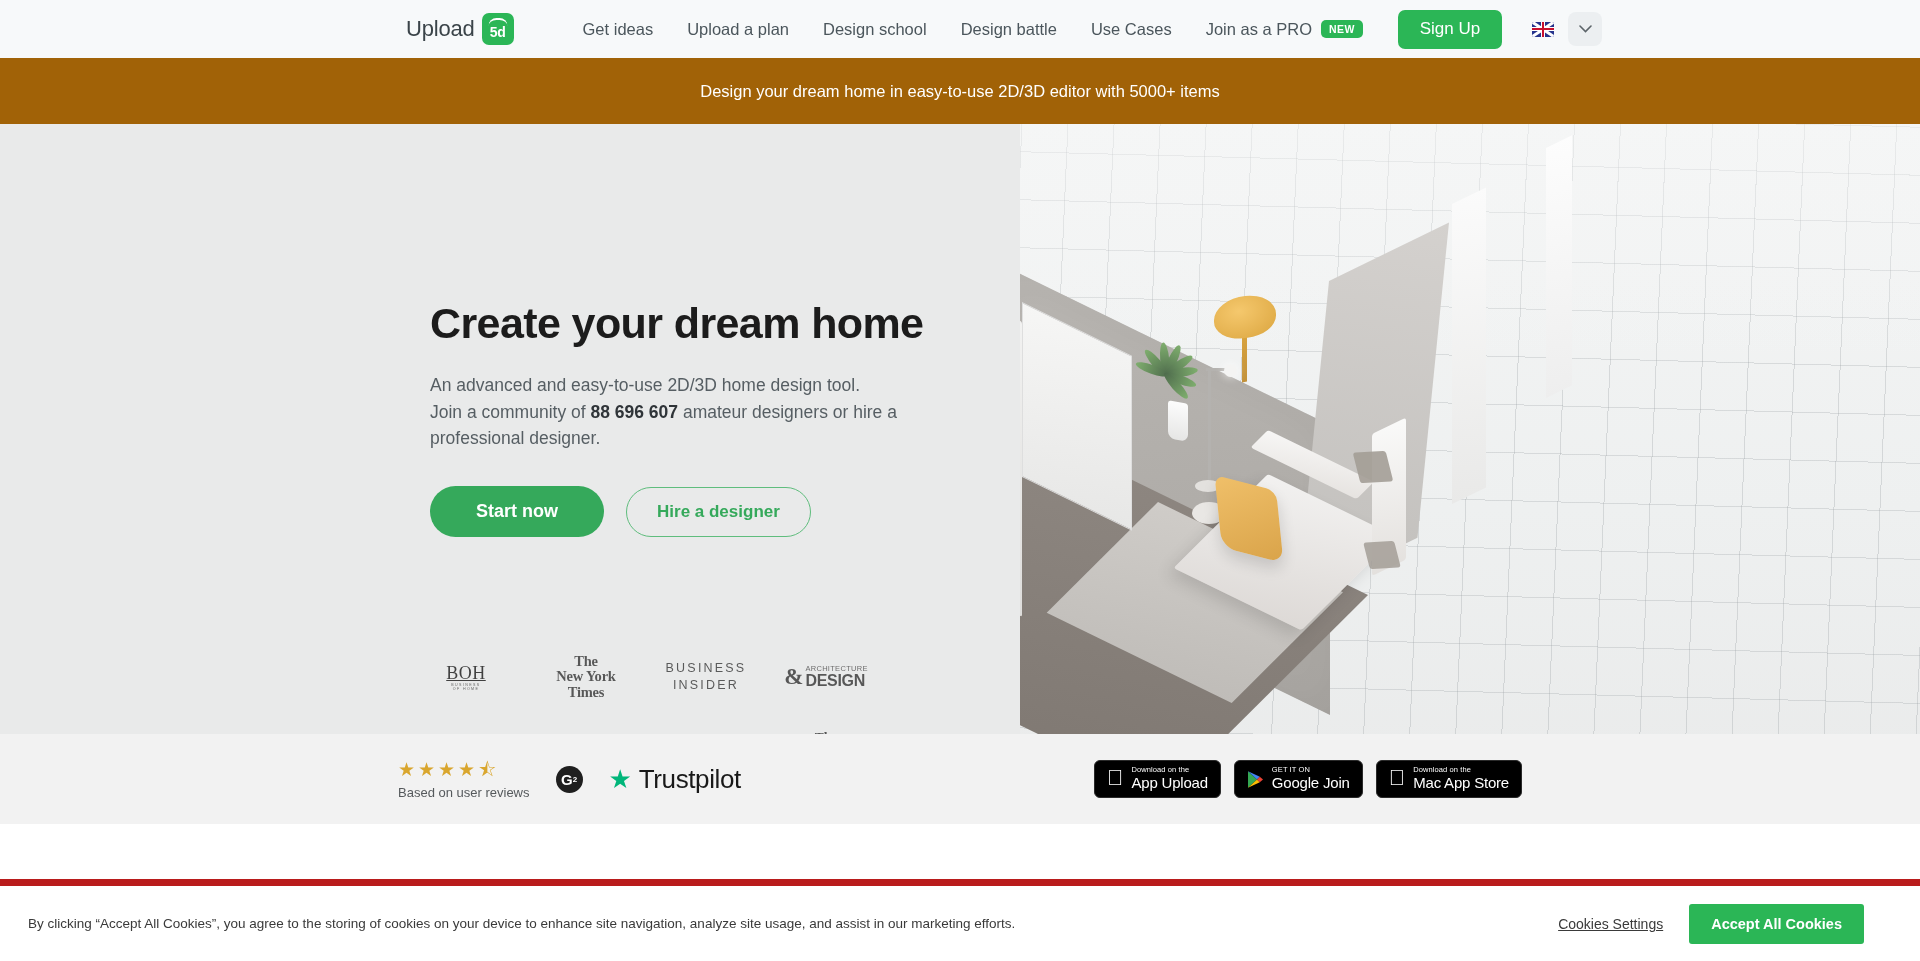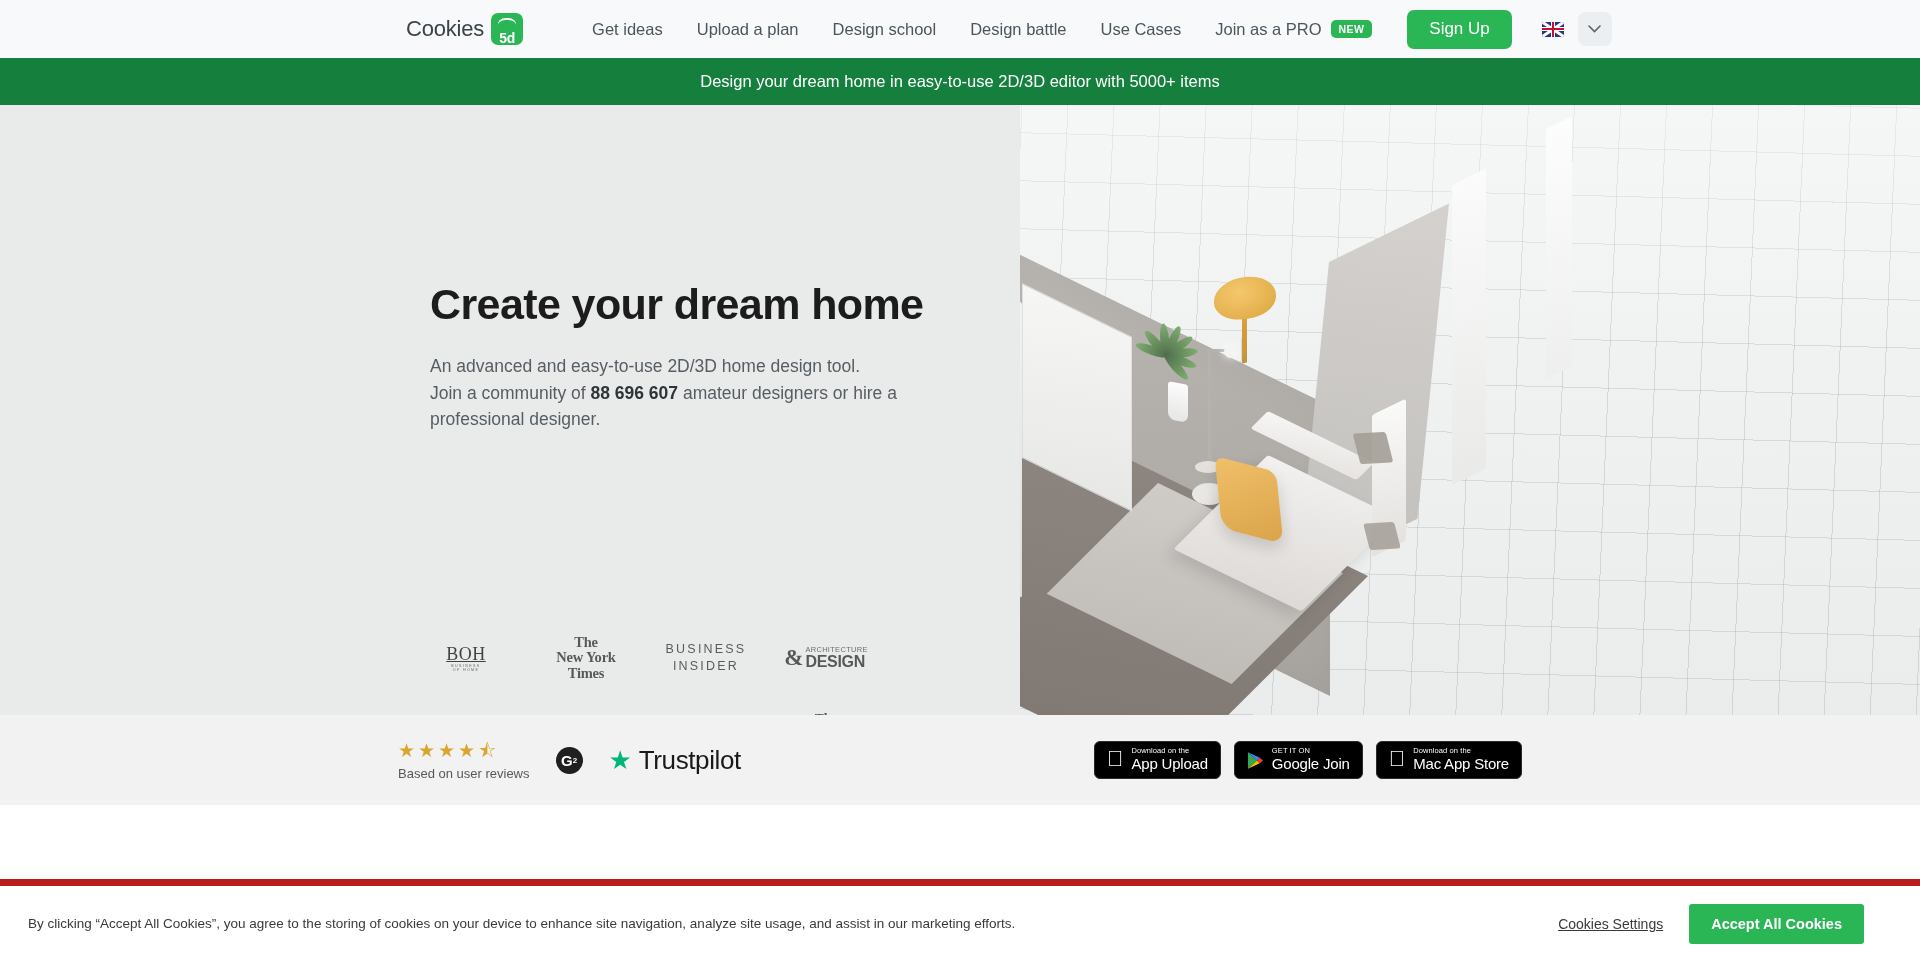--- a/index.html
+++ b/index.html
@@ -53,21 +53,21 @@
     transform: translateX(-50%);
     width: 19px; height: 8px;
     border-top: 2px solid #fff;
     border-radius: 9px 9px 0 0;
   }
   .logo-badge .five-d {
     font-size: 14px;
     color: #fff;
     font-weight: bold;
     line-height: 1;
-    padding-bottom: 0;
+    padding-bottom: 6px;
     letter-spacing: -0.3px;
   }
   .nav-links {
     display: flex;
     align-items: center;
     gap: 0;
   }
   .nav-link {
     font-size: 16.5px;
     color: #4b565c;
@@ -134,22 +134,22 @@
     border-radius: 8px;
     background: #eceff1;
     display: flex; align-items: center; justify-content: center;
     cursor: pointer;
     border: none;
   }
   .chev-btn svg { display: block; }
 
   
   .promo {
-    height: 47px;
-    background: #15803d;
+    height: 66px;
+    background: #a16207;
     display: flex;
     align-items: center;
     justify-content: center;
     gap: 20px;
     position: relative;
     z-index: 30;
   }
   .promo-text {
     color: #ffffff;
     font-size: 16.5px;
@@ -643,21 +643,21 @@
     cursor: pointer;
     font-family: inherit;
   }
 </style>
 </head>
 <body>
 
 <header class="topnav">
   <div class="nav-inner">
     <div class="logo">
-      <span class="logo-word">Cookies</span>
+      <span class="logo-word">Upload</span>
       <span class="logo-badge">
         <span class="roof"></span>
         <span class="five-d">5d</span>
       </span>
     </div>
 
     <nav class="nav-links">
       <a class="nav-link">Get ideas</a>
       <a class="nav-link">Upload a plan</a>
       <a class="nav-link">Design school</a>
@@ -739,20 +739,24 @@
 
   <div class="hero-bg-left"></div>
 
   <div class="hero-copy">
     <h1 class="hero-title">Create your dream home</h1>
     <p class="hero-sub">
       <span>An advanced and easy-to-use 2D/3D home design tool.</span><br>
       <span>Join a community of </span><b>88 696 607</b><span> amateur designers or hire a</span><br>
       <span>professional designer.</span>
     </p>
+    <div class="cta-row">
+      <button class="btn-start">Start now</button>
+      <button class="btn-hire">Hire a designer</button>
+    </div>
   </div>
 
   <div class="press">
     <div class="press-row">
       <div class="press-item">
         <span class="lg-boh">BOH</span>
       </div>
       <div class="press-item">
         <span class="lg-nyt">
           <span>The</span><br>

